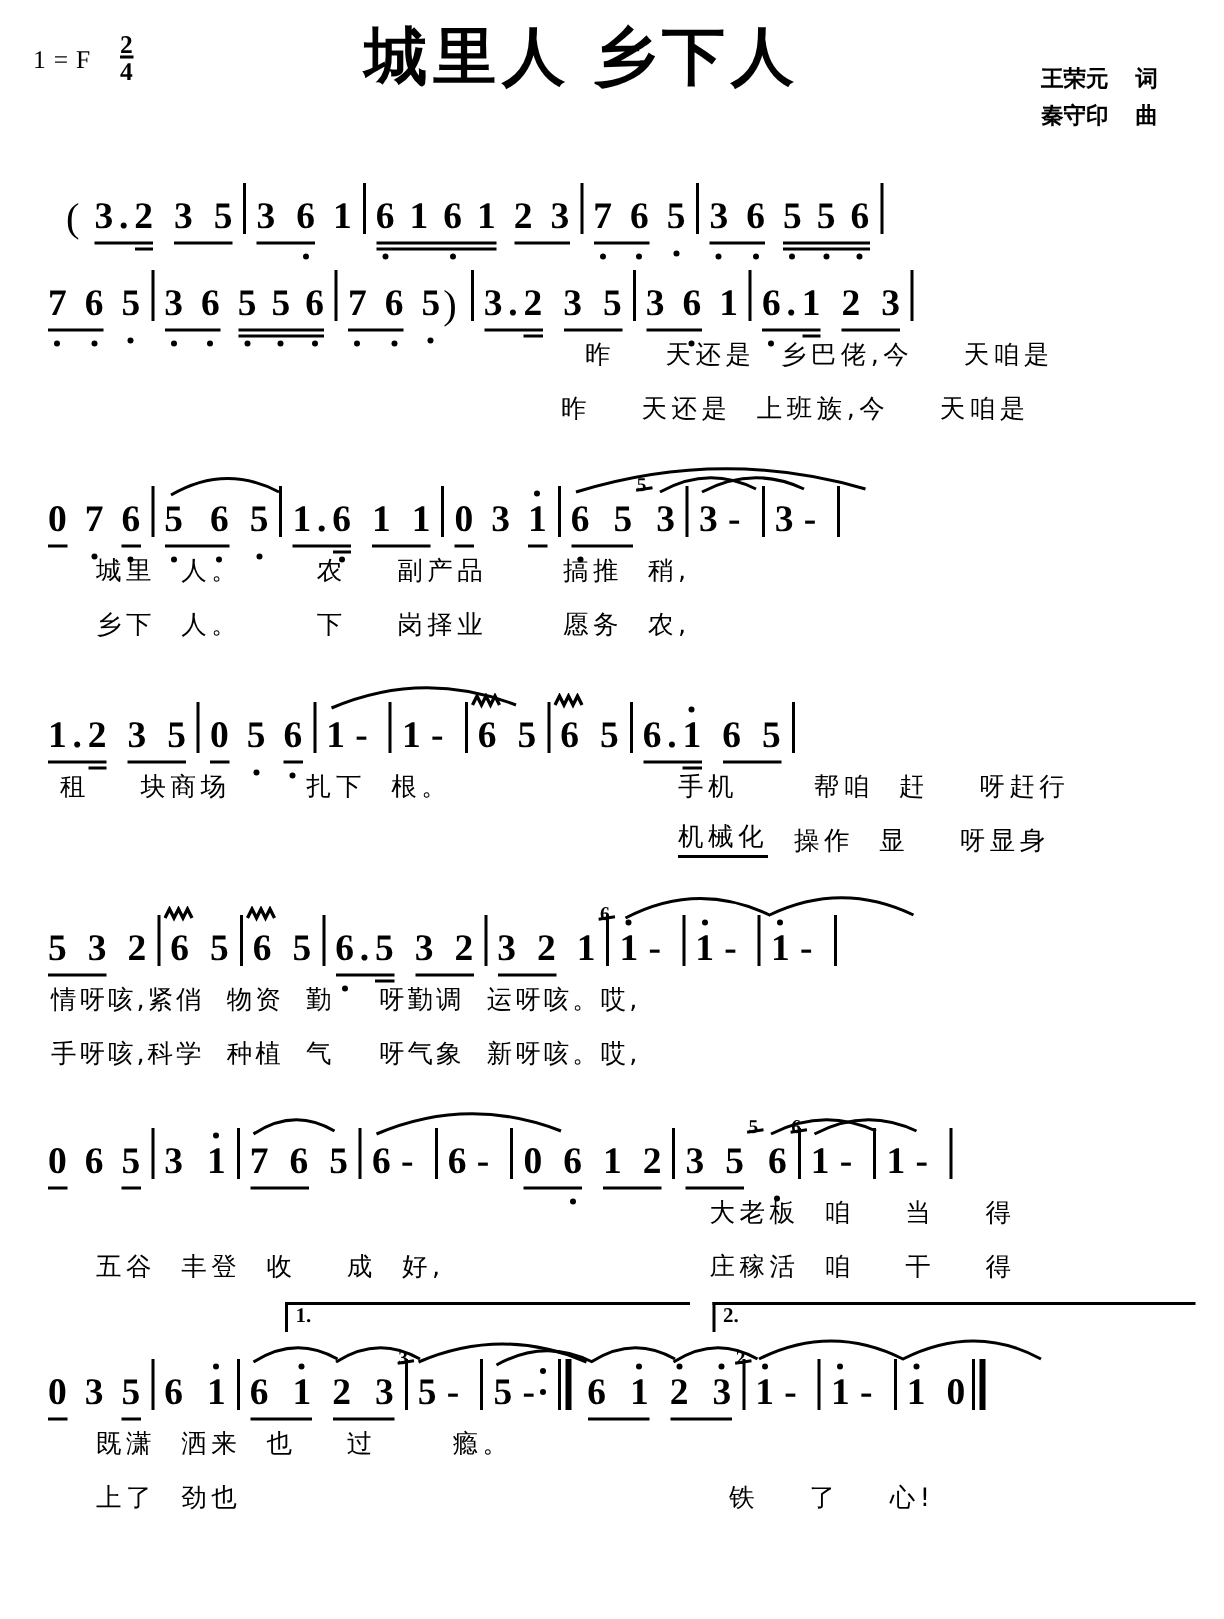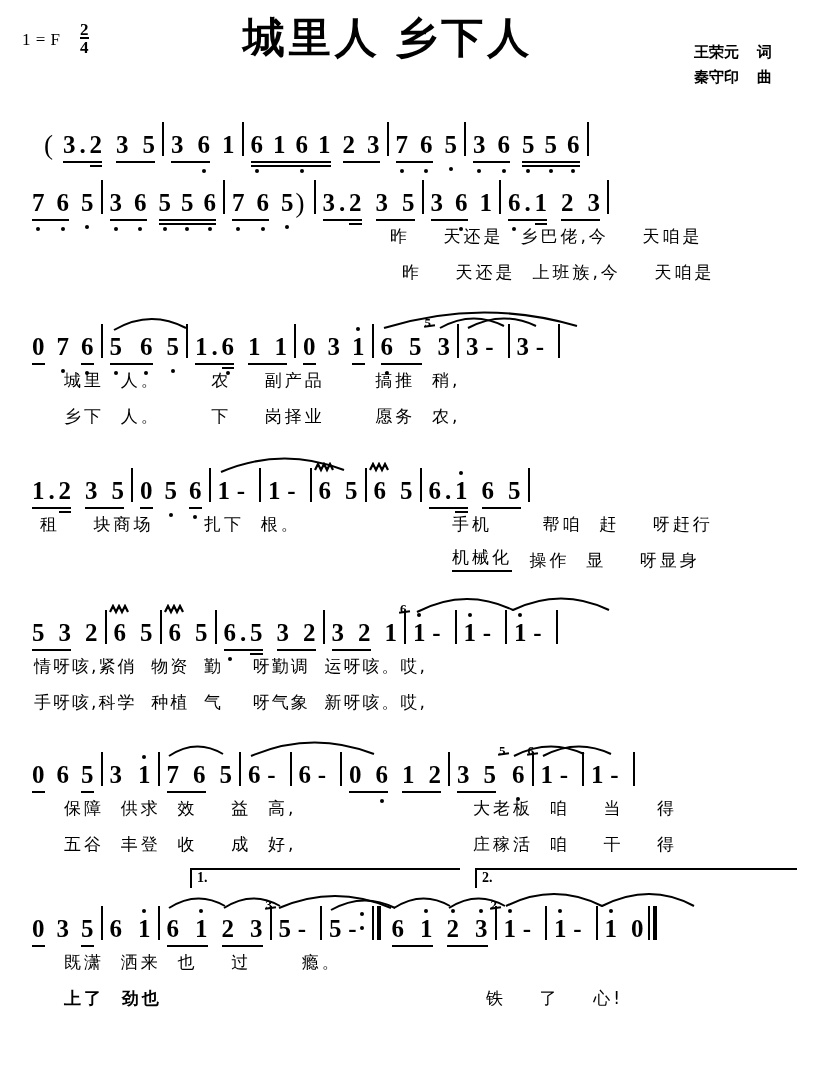--- a/index.html
+++ b/index.html
@@ -217,21 +217,21 @@
       </span>
       <span class="grp b1" style="margin-left:14px;">
         <span class="n">2</span><span class="sp" style="width:14px;"></span><span class="n">3</span>
       </span>
       <span class="bar"></span>
     </div>
     <div class="lyricline">
       <span class="lyr" style="left:372px;letter-spacing:3px;">昨    天还是  乡巴佬,今    天咱是</span>
     </div>
     <div class="lyricline second">
-      <span class="lyr" style="left:384px;letter-spacing:3px;margin-top:16px;">昨    天还是  上班族,今    天咱是</span>
+      <span class="lyr" style="left:356px;letter-spacing:3px;margin-top:16px;">昨    天还是  上班族,今    天咱是</span>
     </div>
   </div>
 
   <div class="system" style="margin-top:16px;">
     <div class="noteline" style="padding-left:14px;">
       <span class="grp b1">
         <span class="n">0</span>
       </span>
       <span class="sp" style="width:12px;"></span>
         <span class="n lo">7</span>
@@ -467,21 +467,20 @@
             <path d="M2,16 Q36,-2 70,14" stroke="#000" stroke-width="2" fill="none"></path>
           </svg>
       </span>
       <span class="dash">-</span>
       <span class="bar"></span>
       <span class="n">1</span>
       <span class="dash">-</span>
       <span class="bar"></span>
     </div>
     <div class="lyricline">
-      <span class="lyr" style="left:46px;letter-spacing:3px;">保障  供求  效    益  高,</span>
       <span class="lyr" style="left:455px;letter-spacing:3px;">大老板  咱    当    得</span>
     </div>
     <div class="lyricline second">
       <span class="lyr" style="left:46px;letter-spacing:3px;">五谷  丰登  收    成  好,</span>
       <span class="lyr" style="left:455px;letter-spacing:3px;">庄稼活  咱    干    得</span>
     </div>
   </div>
 
   <div class="system" style="margin-top:26px;position:relative;">
     <div class="volta" style="left:190px;top:-16px;width:268px;">
@@ -564,18 +563,18 @@
       <span class="bar"></span>
       <span class="n hi">1</span>
       <span class="sp" style="width:14px;"></span>
         <span class="n">0</span>
       <span class="final"></span>
     </div>
     <div class="lyricline">
       <span class="lyr" style="left:46px;letter-spacing:3px;">既潇  洒来  也    过      瘾。</span>
     </div>
     <div class="lyricline second">
-      <span class="lyr" style="left:46px;letter-spacing:3px;font-weight:bold;">上了  劲也</span>
+      <span class="lyr" style="left:46px;letter-spacing:3px;">上了  劲也</span>
       <span class="lyr" style="left:468px;letter-spacing:3px;">铁    了    心!</span>
     </div>
   </div>
 
 </div>
 
 </body></html>

